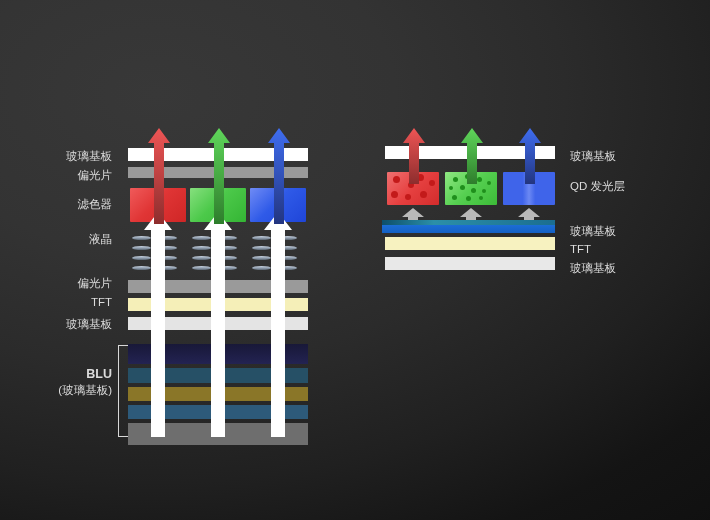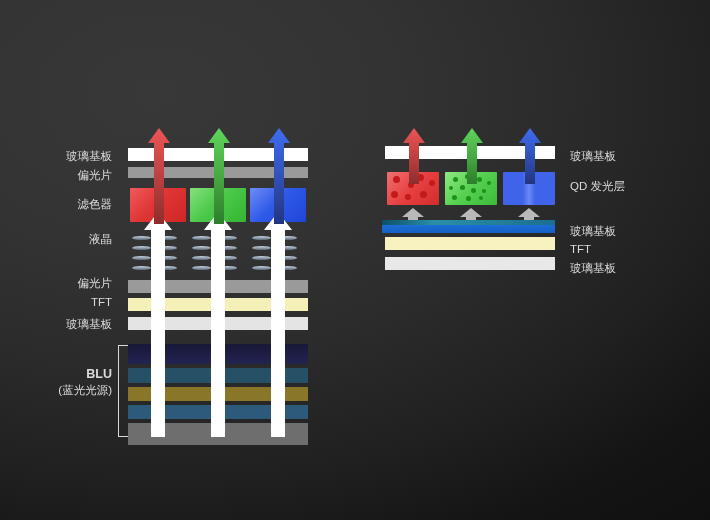--- a/index.html
+++ b/index.html
@@ -133,21 +133,21 @@
 
   <div class="lbl right-al" style="left:40px; top:150px; width:72px;">玻璃基板</div>
   <div class="lbl right-al" style="left:40px; top:169px; width:72px;">偏光片</div>
   <div class="lbl right-al" style="left:40px; top:198px; width:72px;">滤色器</div>
   <div class="lbl right-al" style="left:40px; top:233px; width:72px;">液晶</div>
   <div class="lbl right-al" style="left:40px; top:277px; width:72px;">偏光片</div>
   <div class="lbl right-al" style="left:40px; top:296px; width:72px;">TFT</div>
   <div class="lbl right-al" style="left:40px; top:318px; width:72px;">玻璃基板</div>
 
   <div class="lbl right-al" style="left:30px; top:368px; width:82px; font-weight:bold; font-size:12.5px;">BLU</div>
-  <div class="lbl right-al" style="left:20px; top:384px; width:92px;">(蓝光光源)</div>
+  <div class="lbl right-al" style="left:20px; top:384px; width:92px;">(玻璃基板)</div>
   <div id="blu-bracket"></div>
 
   <div id="lcd-stack">
 
     <div class="layer" style="left:0; top:0; width:180px; height:13px; background:#ffffff;"></div>
 
     <div class="layer" style="left:0; top:19px; width:180px; height:11px; background:#9a9a9a;"></div>
 
     <div class="cf cf-red" style="left:2px;"></div>
     <div class="cf cf-green" style="left:62px;"></div>

